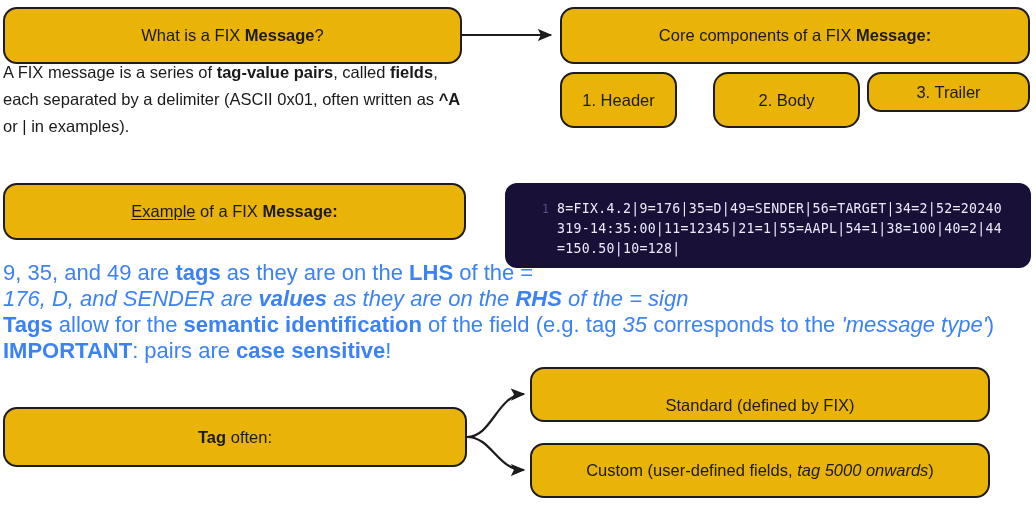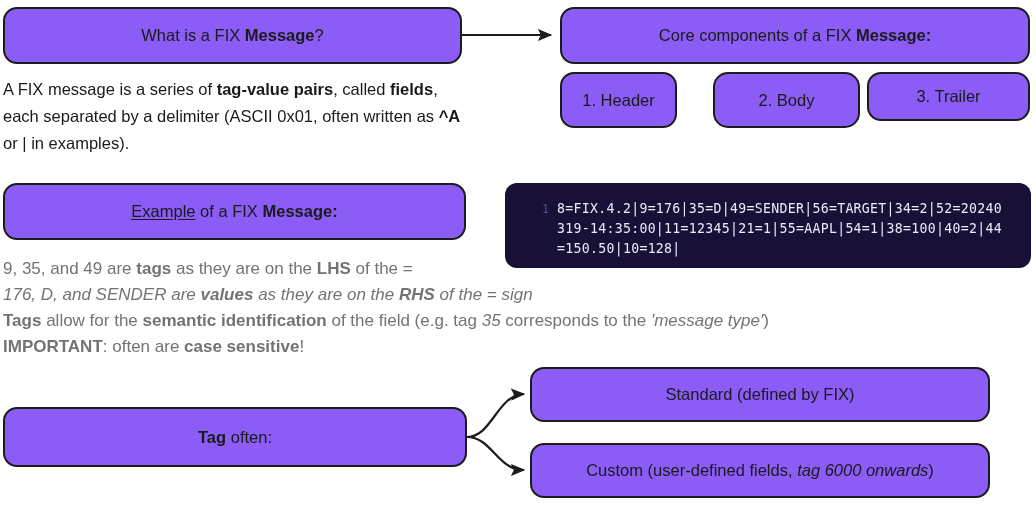--- a/index.html
+++ b/index.html
@@ -16,21 +16,21 @@
     color: #1a1a1a;
     -webkit-font-smoothing: antialiased;
   }
 
   
   .node {
     position: absolute;
     box-sizing: border-box;
     border: 2px solid #1c1c1c;
     border-radius: 14px;
-    background: #8b5cf6;
+    background: #eab308;
     display: flex;
     align-items: center;
     justify-content: center;
     text-align: center;
     font-size: 16.5px;
     line-height: 1.25;
     color: #1a1a1a;
     padding: 4px 10px;
   }
   .node .t { display: block; }
@@ -41,24 +41,24 @@
 
   
   .para {
     position: absolute;
     font-size: 16.5px;
     line-height: 1.63;
     color: #1a1a1a;
   }
   .line {
     position: absolute;
-    font-size: 17px;
+    font-size: 22px;
     line-height: 1.35;
     white-space: nowrap;
-    color: #737373;
+    color: #3b82f6;
   }
 
   
   .codeblock {
     position: absolute;
     left: 505px;
     top: 183px;
     width: 526px;
     height: 85px;
     background: #191037;
@@ -126,25 +126,25 @@
 <div class="node" style="left:560px; top:7px; width:470px; height:57px;align-items:center;">
   <span class="t"><span>Core components of a FIX </span><b>Message:</b></span>
 </div>
 
 <div class="node" style="left:560px; top:72px; width:117px; height:56px;">
   <span class="t">1. Header</span>
 </div>
 <div class="node" style="left:713px; top:72px; width:147px; height:56px;border-radius:15px;">
   <span class="t">2. Body</span>
 </div>
-<div class="node" style="left:867px; top:72px; width:163px; height:49px;">
+<div class="node" style="left:867px; top:72px; width:163px; height:40px;">
   <span class="t">3. Trailer</span>
 </div>
 
-<div class="para" style="left:3px; top:76px; width:472px;">
+<div class="para" style="left:3px; top:59px; width:472px;">
   <span>A FIX message is a series of </span><b>tag-value pairs</b><span>, called </span><b>fields</b><span>, each separated by a delimiter (ASCII 0x01, often written as </span><b>^A</b><span> or | in examples).</span>
 </div>
 
 <div class="node" style="left:3px; top:183px; width:463px; height:57px;">
   <span class="t"><u>Example</u><span> of a FIX </span><b>Message:</b></span>
 </div>
 
 <div class="codeblock">
   <div class="gutter">1</div>
   <div class="codetext">8=FIX.4.2|9=176|35=D|49=SENDER|56=TARGET|34=2|52=20240319-14:35:00|11=12345|21=1|55=AAPL|54=1|38=100|40=2|44=150.50|10=128|</div>
@@ -156,26 +156,26 @@
 
 <div class="line" style="left:3px; top:284px;font-style:italic;">
   <span>176, D, and SENDER are </span><b>values</b><span> as they are on the </span><b>RHS</b><span> of the = sign</span>
 </div>
 
 <div class="line" style="left:3px; top:310px;">
   <b>Tags</b><span> allow for the </span><b>semantic identification</b><span> of the field (e.g. tag </span><i>35</i><span> corresponds to the </span><i>'message type'</i><span>)</span>
 </div>
 
 <div class="line" style="left:3px; top:336px;">
-  <b>IMPORTANT</b><span>: often are </span><b>case sensitive</b><span>!</span>
+  <b>IMPORTANT</b><span>: pairs are </span><b>case sensitive</b><span>!</span>
 </div>
 
 <div class="node" style="left:3px; top:407px; width:464px; height:60px;">
   <span class="t"><b>Tag</b><span> often:</span></span>
 </div>
 
-<div class="node" style="left:530px; top:367px; width:460px; height:55px;">
+<div class="node" style="left:530px; top:367px; width:460px; height:55px;align-items:flex-end;">
   <span class="t">Standard (defined by FIX)</span>
 </div>
 
 <div class="node" style="left:530px; top:443px; width:460px; height:55px;">
-  <span class="t"><span>Custom (user-defined fields, </span><i>tag 6000 onwards</i><span>)</span></span>
+  <span class="t"><span>Custom (user-defined fields, </span><i>tag 5000 onwards</i><span>)</span></span>
 </div>
 
 </body></html>

